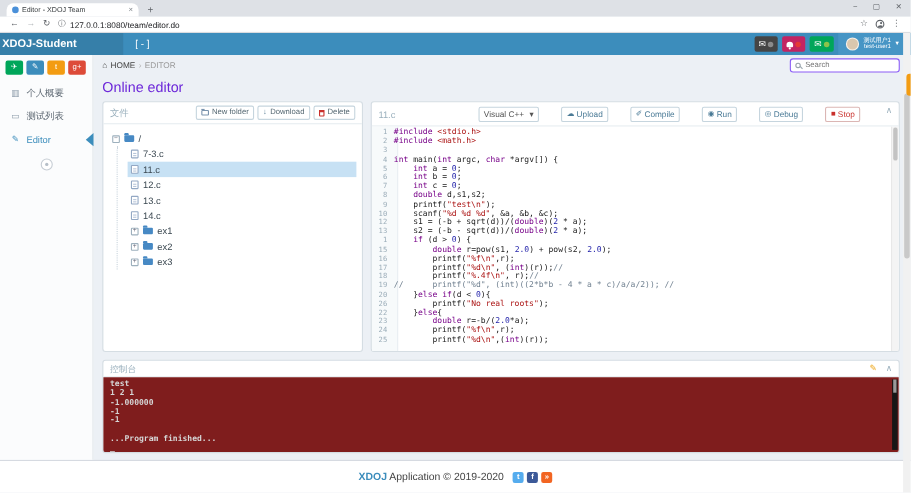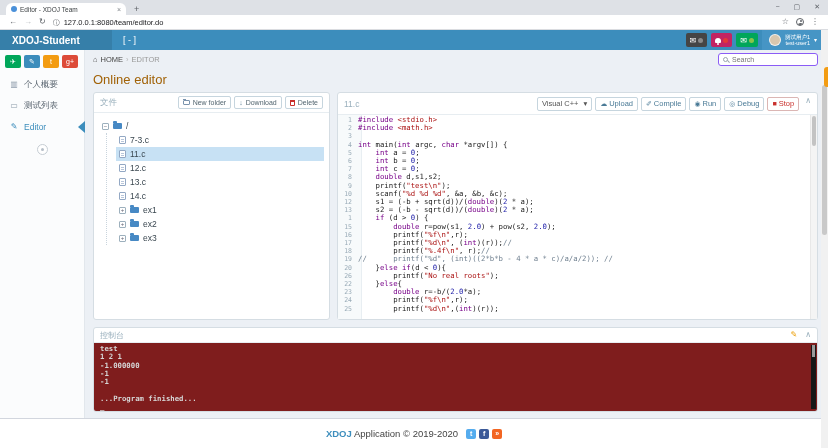--- a/index.html
+++ b/index.html
@@ -19,21 +19,21 @@
   .nav-ic.dim{color:#b8bcbf}
   .addr{flex:1;display:flex;align-items:center;gap:4px}
   .addr .info{font-size:7px;color:#5f6368;line-height:1}
   .url-text{font-size:7.5px;color:#202124}
   .personic{width:8px;height:8px;border:1px solid #5f6368;border-radius:50%;position:relative;overflow:hidden}
   .personic::before{content:'';position:absolute;top:1px;left:2.5px;width:2px;height:2px;border-radius:50%;background:#5f6368}
   .personic::after{content:'';position:absolute;bottom:-1px;left:1px;width:5px;height:3px;border-radius:50% 50% 0 0;background:#5f6368}
 
   
   .navbar{height:20px;background:#3c8dbc;display:flex;align-items:stretch;color:#fff}
-  .logo{width:112px;background:#367fa9;font-size:10px;font-weight:bold;display:flex;align-items:center;padding-left:12px;white-space:nowrap}
+  .logo{width:112px;background:#367fa9;font-size:10px;font-weight:bold;display:flex;align-items:center;padding-left:2px;white-space:nowrap}
   .sbtoggle{display:flex;align-items:center;padding:0 11px;font-size:9px}
   .nav-right{margin-left:auto;display:flex;align-items:center;gap:4px;padding-right:4px}
   .nbtn{height:14px;border-radius:2px;display:flex;align-items:center;justify-content:center;gap:2px;padding:0 4px;font-size:8px;color:#fff}
   .nbtn.dark{background:#454545}
   .nbtn.pink{background:#c22462}
   .nbtn.green{background:#00a65a}
   .dotbadge{width:5px;height:5px;border-radius:50%;flex:none}
   .bell{width:6px;height:5px;background:#fff;border-radius:3px 3px 1px 1px;position:relative;flex:none}
   .bell::after{content:'';position:absolute;left:2px;bottom:-2px;width:2px;height:2px;border-radius:50%;background:#fff}
   .userchip{display:flex;align-items:center;gap:4px;background:#4695c5;height:20px;padding:0 7px}
@@ -57,21 +57,21 @@
   .main{flex:1;padding:2px 10px 0 8px;position:relative;min-width:0}
   .crumbrow{display:flex;align-items:center;height:15px}
   .crumb{display:flex;align-items:center;gap:3px;font-size:7.5px;color:#444}
   .crumb .sep{color:#b5b5b5}
   .crumb .cur{color:#999}
   .searchbox{margin-left:auto;display:flex;align-items:center;gap:4px;width:100px;height:13px;background:#fff;border:1px solid #8b5cf6;border-radius:3px;padding:0 4px}
   .mag{width:5px;height:5px;border:1px solid #9aa5ad;border-radius:50%;position:relative;flex:none}
   .mag::after{content:'';position:absolute;width:3px;height:1px;background:#9aa5ad;transform:rotate(45deg);right:-2.5px;bottom:-1px}
   .searchbox input{border:0;outline:0;flex:1;font-size:7px;color:#555;background:transparent;font-family:"Liberation Sans",sans-serif;min-width:0}
   .titlerow{height:25px;display:flex;align-items:center}
-  .ptitle{font-size:13px;color:#a16207;font-weight:400}
+  .ptitle{font-size:13px;color:#6d28d9;font-weight:400}
   .gearbtn{position:absolute;right:-10px;top:17px;width:14px;height:20px;background:#f39c12;border-radius:3px 0 0 3px;color:#fff;font-size:8px;display:flex;align-items:center;justify-content:center;z-index:5}
 
   .panels{display:flex;gap:7px;height:228px}
   .panel{background:#fff;border:1px solid #d5dde3;border-radius:3px;display:flex;flex-direction:column;min-width:0}
   .files-panel{width:237px;flex:none}
   .editor-panel{flex:1}
   .phead{display:flex;align-items:center;padding:0 6px;border-bottom:1px solid #e7edf1;color:#9ab0bd;flex:none}
   .files-panel .phead{height:20px;font-size:8.5px}
   .pbtns{margin-left:auto;display:flex;gap:3px}
   .btn{display:flex;align-items:center;gap:3px;height:13px;padding:0 4px;background:#fff;border:1px solid #c6d5de;border-radius:2px;font-size:7px;color:#52656f;white-space:nowrap}
@@ -84,21 +84,21 @@
   .trow{display:flex;align-items:center;gap:4px;height:14px;padding:0 3px}
   .trow.selected{background:#c7e1f4}
   .tree-children{margin-left:7px;padding-left:9px;border-left:1px dotted #c9d4dd}
   .exp{width:7px;height:7px;border:1px solid #9db0bd;background:#fff;font-size:6px;line-height:5px;text-align:center;color:#667;border-radius:1px;flex:none}
   .tfolder{width:9px;height:6px;background:#4789c4;border-radius:1px;position:relative;flex:none}
   .tfolder::before{content:'';position:absolute;top:-2px;left:0;width:4px;height:2px;background:#4789c4;border-radius:1px 1px 0 0}
   .tfile{width:7px;height:8px;background:#fff;border:1px solid #93a8c4;border-radius:1px;position:relative;flex:none}
   .tfile::before{content:'';position:absolute;left:1px;top:2px;right:1px;height:1px;background:#b8c6da;box-shadow:0 2px 0 #b8c6da}
 
   .editor-panel .phead{height:22px;font-size:8.5px}
-  .etools{margin-left:auto;display:flex;align-items:flex-start;gap:3px}
+  .etools{margin-left:auto;display:flex;align-items:flex-start;gap:20px}
   .select{display:flex;align-items:center;gap:5px;height:14px;padding:0 4px;border:1px solid #c6d5de;border-radius:2px;font-size:7.5px;color:#555;background:#fff}
   .ebtn{display:flex;align-items:center;gap:2px;height:14px;padding:0 4px;background:#fff;border:1px solid #c6d5de;border-radius:2px;font-size:7.5px;color:#4a7a96;white-space:nowrap}
   .ebtn .bi{font-size:7px;line-height:1}
   .ebtn.stop{color:#c9302c;border-color:#dbb6b4}
   .collapse-ic{color:#9ab0bd;font-size:8px;margin-left:3px;line-height:1}
 
   .code{flex:1;position:relative;overflow:hidden;font-family:"DejaVu Sans Mono",monospace;padding-top:1px}
   .gutterbg{position:absolute;left:0;top:0;bottom:0;width:24px;background:#f7fafb;border-right:1px solid #e8eef2}
   .cl{display:flex;line-height:8.2px;position:relative}
   .ln{width:20px;text-align:right;padding-right:6px;font-size:6.5px;color:#9aacb8;flex:none}

